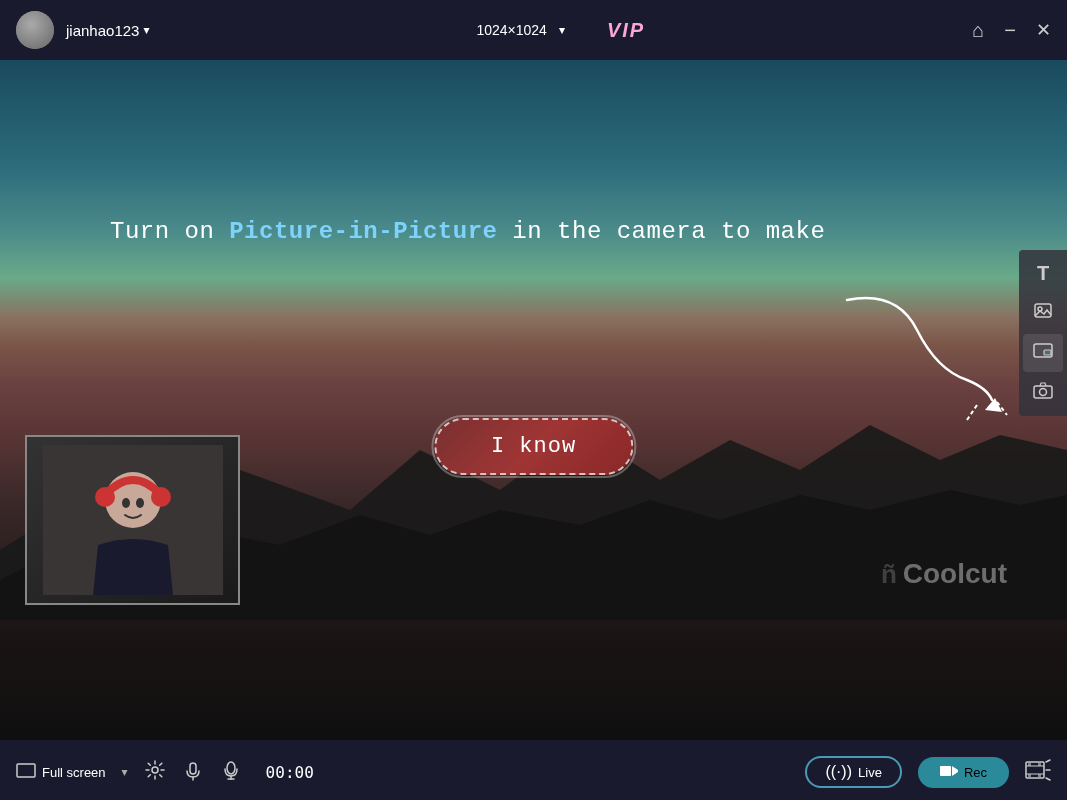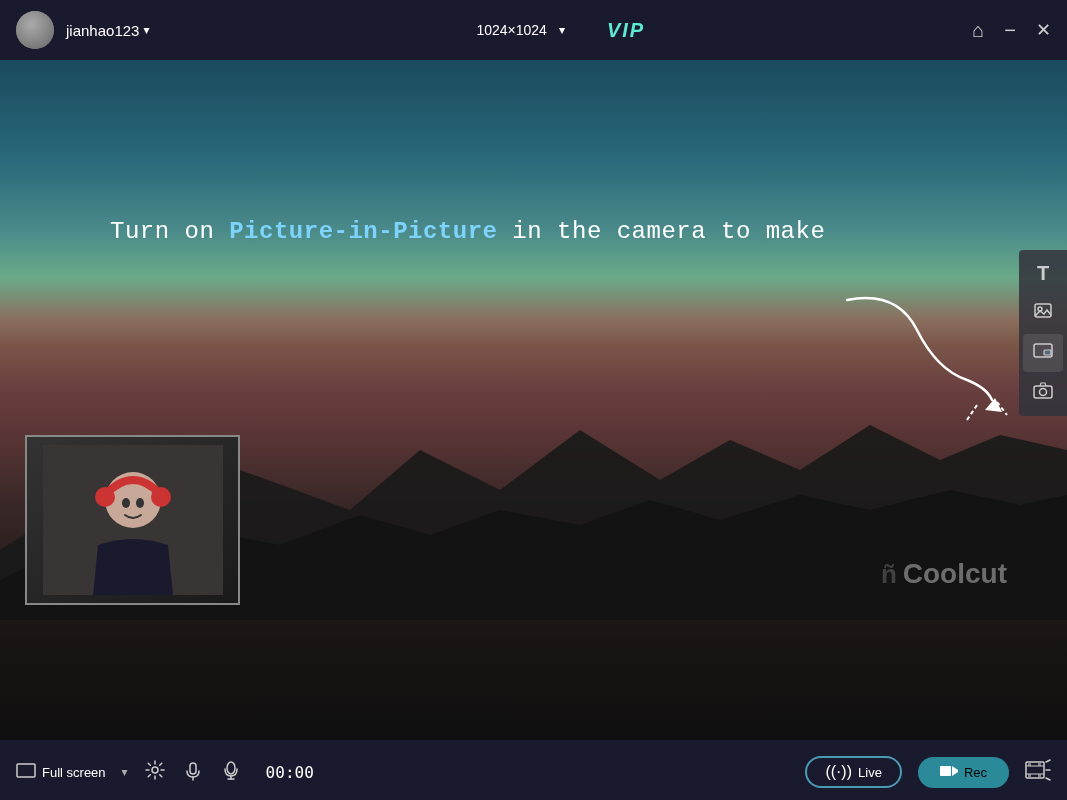--- a/index.html
+++ b/index.html
@@ -58,21 +58,21 @@
       align-items: center;
       gap: 12px;
       cursor: pointer;
     }
     .resolution-text {
       color: #fff;
       font-size: 14px;
     }
     .vip-badge {
       margin-left: 30px;
-      color: #5eead4;
+      color: #f9a8d4;
       font-size: 20px;
       font-weight: bold;
       font-style: italic;
       letter-spacing: 2px;
     }
     .title-bar-controls {
       margin-left: auto;
       display: flex;
       align-items: center;
       gap: 20px;
@@ -353,20 +353,23 @@
 
   <svg class="curly-arrow-svg" width="200" height="160" viewBox="0 0 200 160">
     <path d="M 30 20 Q 80 10, 100 50 Q 120 90, 150 100 Q 170 108, 175 120" stroke="white" stroke-width="2.5" fill="none" stroke-linecap="round"></path>
 
     <polygon points="168,130 178,118 185,132" fill="white"></polygon>
 
     <line x1="160" y1="125" x2="150" y2="140" stroke="white" stroke-width="2" stroke-dasharray="4,3"></line>
     <line x1="180" y1="122" x2="190" y2="135" stroke="white" stroke-width="2" stroke-dasharray="4,3"></line>
   </svg>
 
+  <div class="know-button-container">
+    <button class="know-button">I know</button>
+  </div>
 
   <div class="pip-preview">
     <div class="pip-inner">
 
       <svg width="180" height="150" viewBox="0 0 180 150">
 
         <rect width="180" height="150" fill="#3a3535"></rect>
 
         <circle cx="90" cy="55" r="28" fill="#c8a898"></circle>
 

